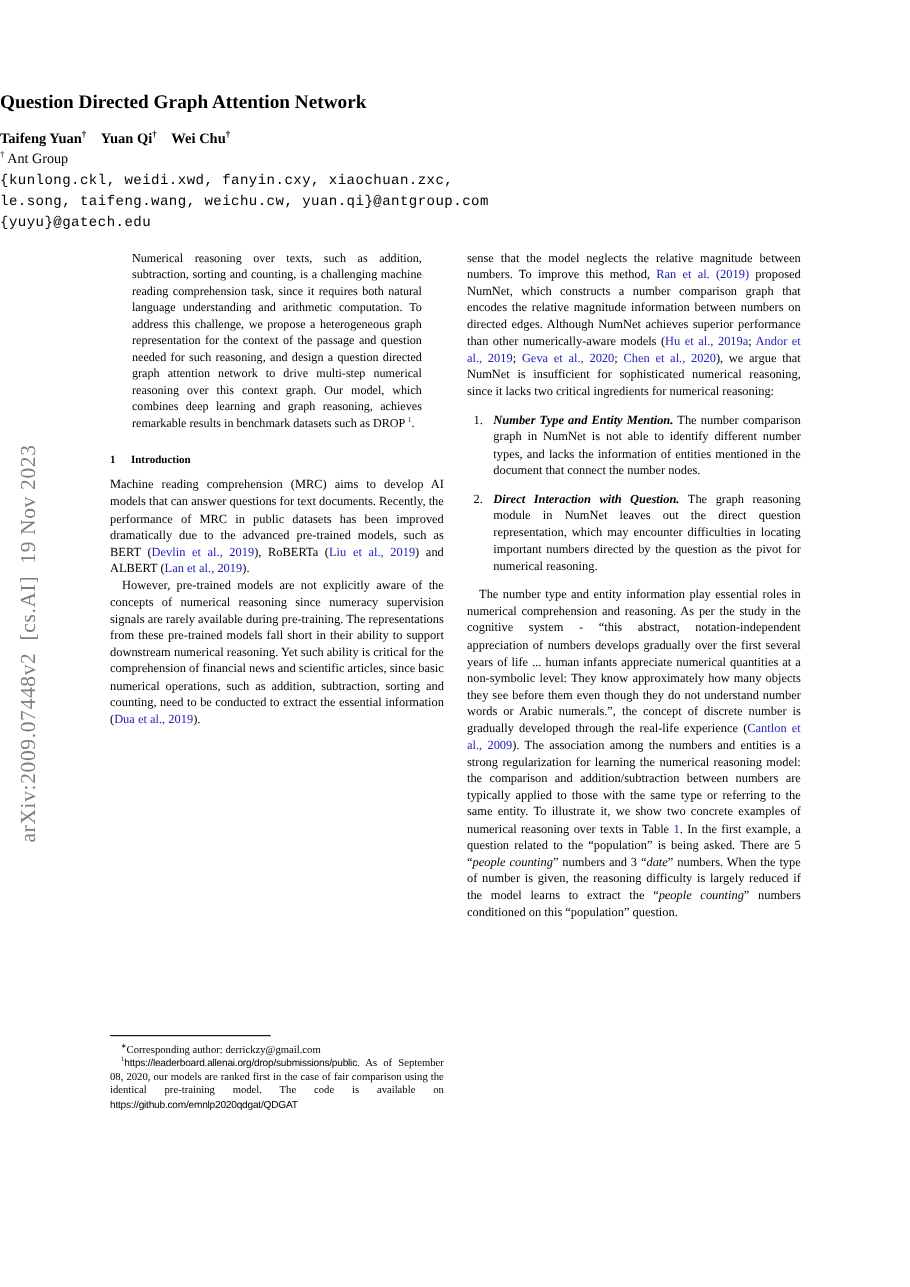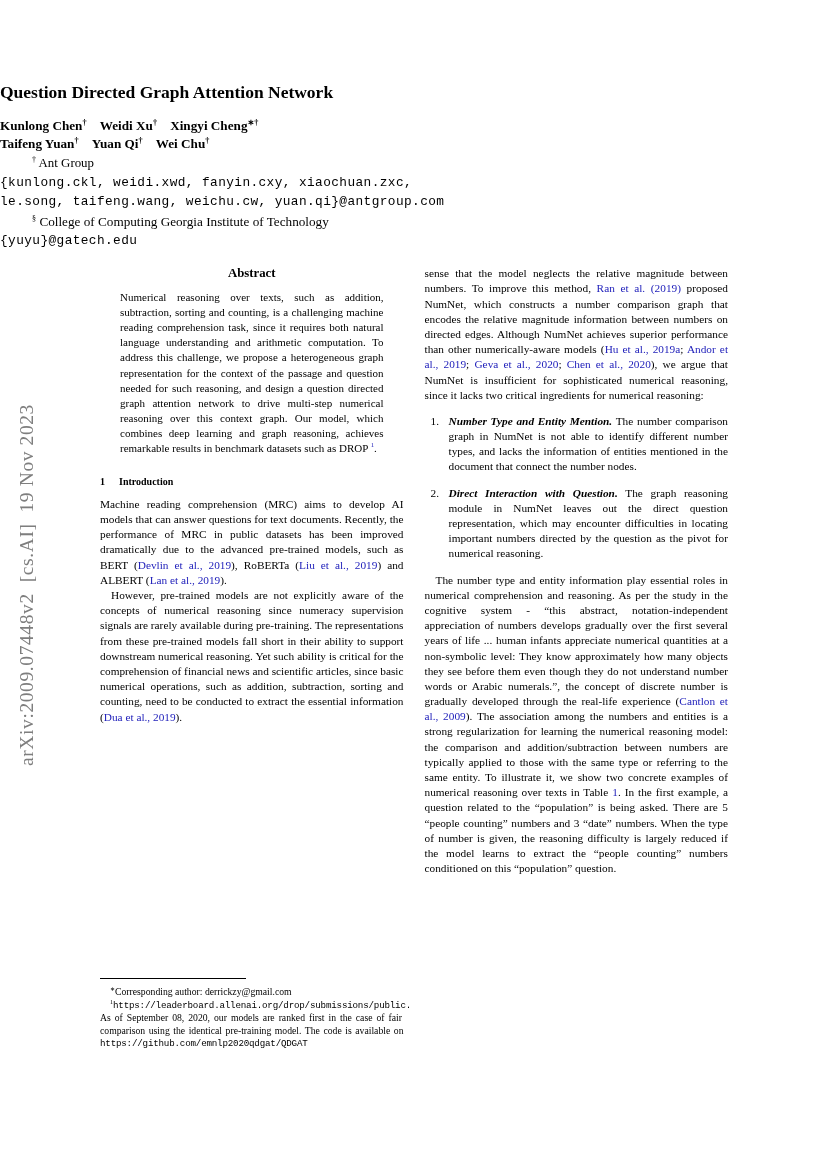--- a/index.html
+++ b/index.html
@@ -12,21 +12,21 @@
   .arxiv-strip {
     position:absolute; left:16px; top:0; height:1170px; width:36px;
     writing-mode:vertical-rl; transform:rotate(180deg);
     text-align:center; font-size:19.5px; color:#7e7e7e; letter-spacing:0.6px;
     white-space:nowrap;
   }
   .head { padding-top:80px; text-align:left; }
   .title { font-size:17.5px; font-weight:bold; line-height:1.42; }
   .tline { display:block; }
   .authors { margin-top:12px; font-size:13.2px; font-weight:bold; line-height:1.4; }
-  .affil { font-size:12.9px; font-weight:normal; line-height:1.45;padding-left:32px; }
+  .affil { font-size:12.9px; font-weight:normal; line-height:1.45; }
   .email-line { font-family:"Liberation Mono", monospace; font-size:12.8px; letter-spacing:0.4px; line-height:1.5; }
   .affil-gt { font-size:13.2px; margin-top:1px; }
 
   .columns { display:flex; margin:16px 99px 0 100px; gap:21px; height:784px; }
   .col { flex:1; min-width:0; position:relative; }
 
   .abs-head { text-align:center; font-weight:bold; font-size:12.8px; margin-bottom:9px; }
   .abs-body { margin:0 20px; font-size:11px; line-height:1.37; text-align:justify; hyphens:auto; }
 
   .section-head { margin:20px 0 10px 0; font-size:10px; font-weight:bold; }
@@ -42,49 +42,46 @@
   .otext { flex:1; text-align:justify; hyphens:auto; }
 
   .fn-block { position:absolute; left:0; right:0; bottom:0; }
   .fn-rule { width:146px; border-top:1px solid #000; margin-bottom:7px; }
   .footnote { font-size:9.7px; line-height:1.3; text-align:justify; text-indent:10px; hyphens:auto; }
 
   .sup { vertical-align:super; font-size:0.62em; line-height:0; }
   .link { color:#2222bb; }
   .sup.link, .link.sup { color:#2222bb; }
   .bold { font-weight:bold;font-style:italic; }
-  .italic { }
-  .mono { font-family:Liberation Mono, monospace; font-size:0.95em; letter-spacing:-0.2px; }
+  .italic { font-style:italic; }
+  .mono { font-family:Liberation Sans, sans-serif; font-size:0.95em; letter-spacing:-0.2px; }
 </style>
 </head>
 <body>
 
 <div class="page">
 
   <div class="arxiv-strip">arXiv:2009.07448v2&nbsp;&nbsp;[cs.AI]&nbsp;&nbsp;19 Nov 2023</div>
 
   <header class="head">
     <h1 class="title">
       <span class="tline">Question Directed Graph Attention Network</span>
     </h1>
     <div class="authors">
-      <div class="author-line"><span>Kunlong Chen</span><span class="sup">†</span><span>&nbsp;&nbsp;&nbsp;&nbsp;</span><span>Weidi Xu</span><span class="sup">†</span><span>&nbsp;&nbsp;&nbsp;&nbsp;</span><span>Xingyi Cheng</span><span class="sup">∗†</span></div>
       <div class="author-line"><span>Taifeng Yuan</span><span class="sup">†</span><span>&nbsp;&nbsp;&nbsp;&nbsp;</span><span>Yuan Qi</span><span class="sup">†</span><span>&nbsp;&nbsp;&nbsp;&nbsp;</span><span>Wei Chu</span><span class="sup">†</span></div>
     </div>
     <div class="affil"><span class="sup">†</span><span> Ant Group</span></div>
     <div class="email-line">{kunlong.ckl, weidi.xwd, fanyin.cxy, xiaochuan.zxc,</div>
     <div class="email-line">le.song, taifeng.wang, weichu.cw, yuan.qi}@antgroup.com</div>
-    <div class="affil affil-gt"><span class="sup">§</span><span> College of Computing Georgia Institute of Technology</span></div>
     <div class="email-line">{yuyu}@gatech.edu</div>
   </header>
 
   <div class="columns">
 
     <div class="col col-left">
-      <div class="abs-head">Abstract</div>
       <div class="abs-body"><span>Numerical reasoning over texts, such as addition, subtraction, sorting and counting, is a challenging machine reading comprehension task, since it requires both natural language understanding and arithmetic computation. To address this challenge, we propose a heterogeneous graph representation for the context of the passage and question needed for such reasoning, and design a question directed graph attention network to drive multi-step numerical reasoning over this context graph. Our model, which combines deep learning and graph reasoning, achieves remarkable results in benchmark datasets such as DROP </span><span class="sup link">1</span><span>.</span></div>
 
       <div class="section-head"><span>1</span><span class="sec-title">Introduction</span></div>
 
       <p class="para"><span>Machine reading comprehension (MRC) aims to develop AI models that can answer questions for text documents. Recently, the performance of MRC in public datasets has been improved dramatically due to the advanced pre-trained models, such as BERT (</span><span class="link">Devlin et al., 2019</span><span>), RoBERTa (</span><span class="link">Liu et al., 2019</span><span>) and ALBERT (</span><span class="link">Lan et al., 2019</span><span>).</span></p>
       <p class="para indent"><span>However, pre-trained models are not explicitly aware of the concepts of numerical reasoning since numeracy supervision signals are rarely available during pre-training. The representations from these pre-trained models fall short in their ability to support downstream numerical reasoning. Yet such ability is critical for the comprehension of financial news and scientific articles, since basic numerical operations, such as addition, subtraction, sorting and counting, need to be conducted to extract the essential information (</span><span class="link">Dua et al., 2019</span><span>).</span></p>
 
       <div class="fn-block">
         <div class="fn-rule"></div>
         <div class="footnote"><span class="sup">∗</span><span>Corresponding author: derrickzy@gmail.com</span></div>

